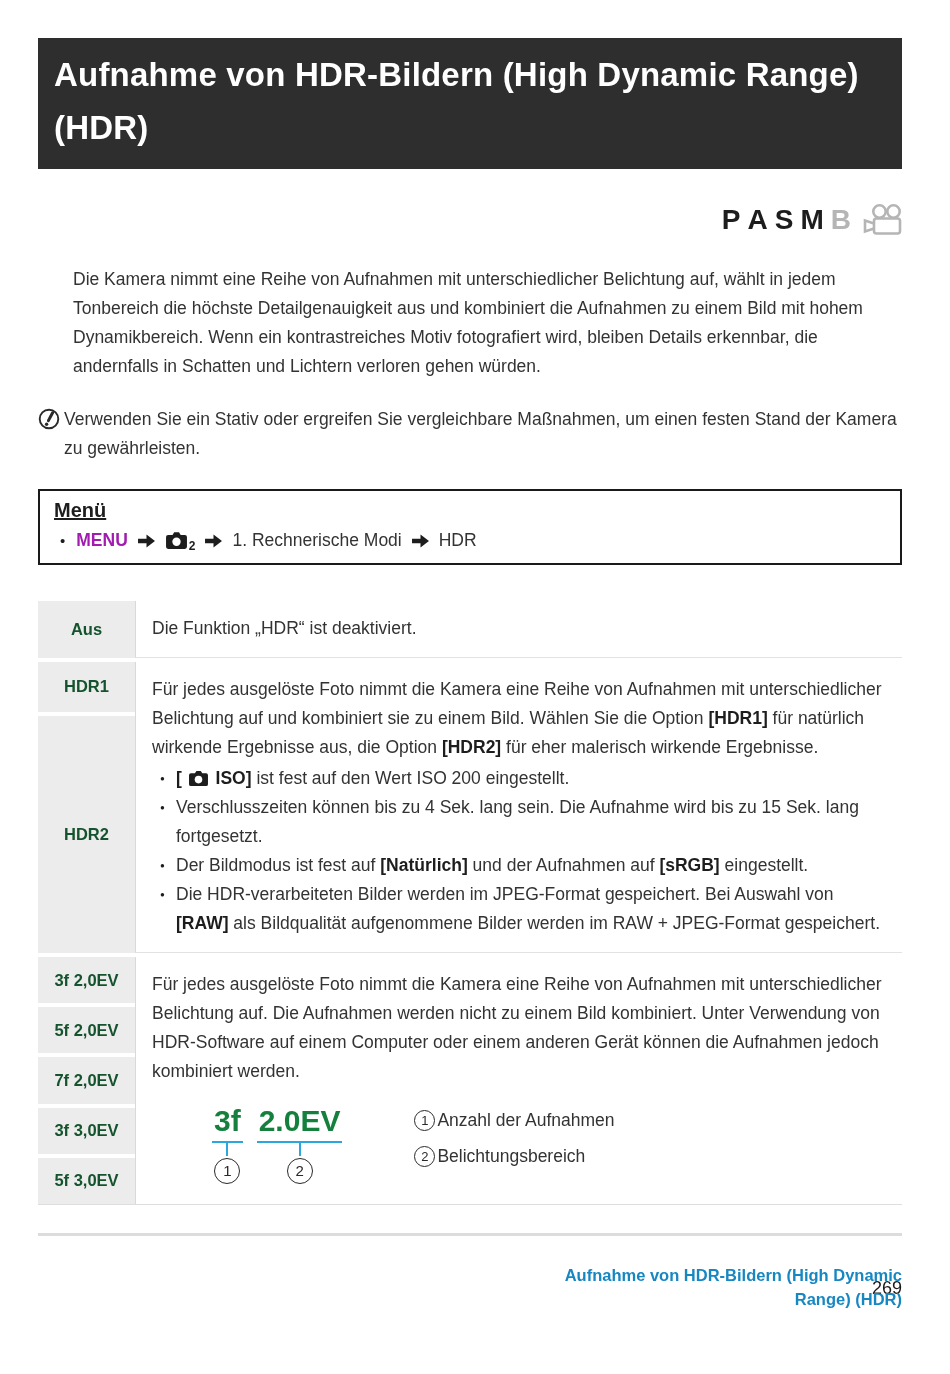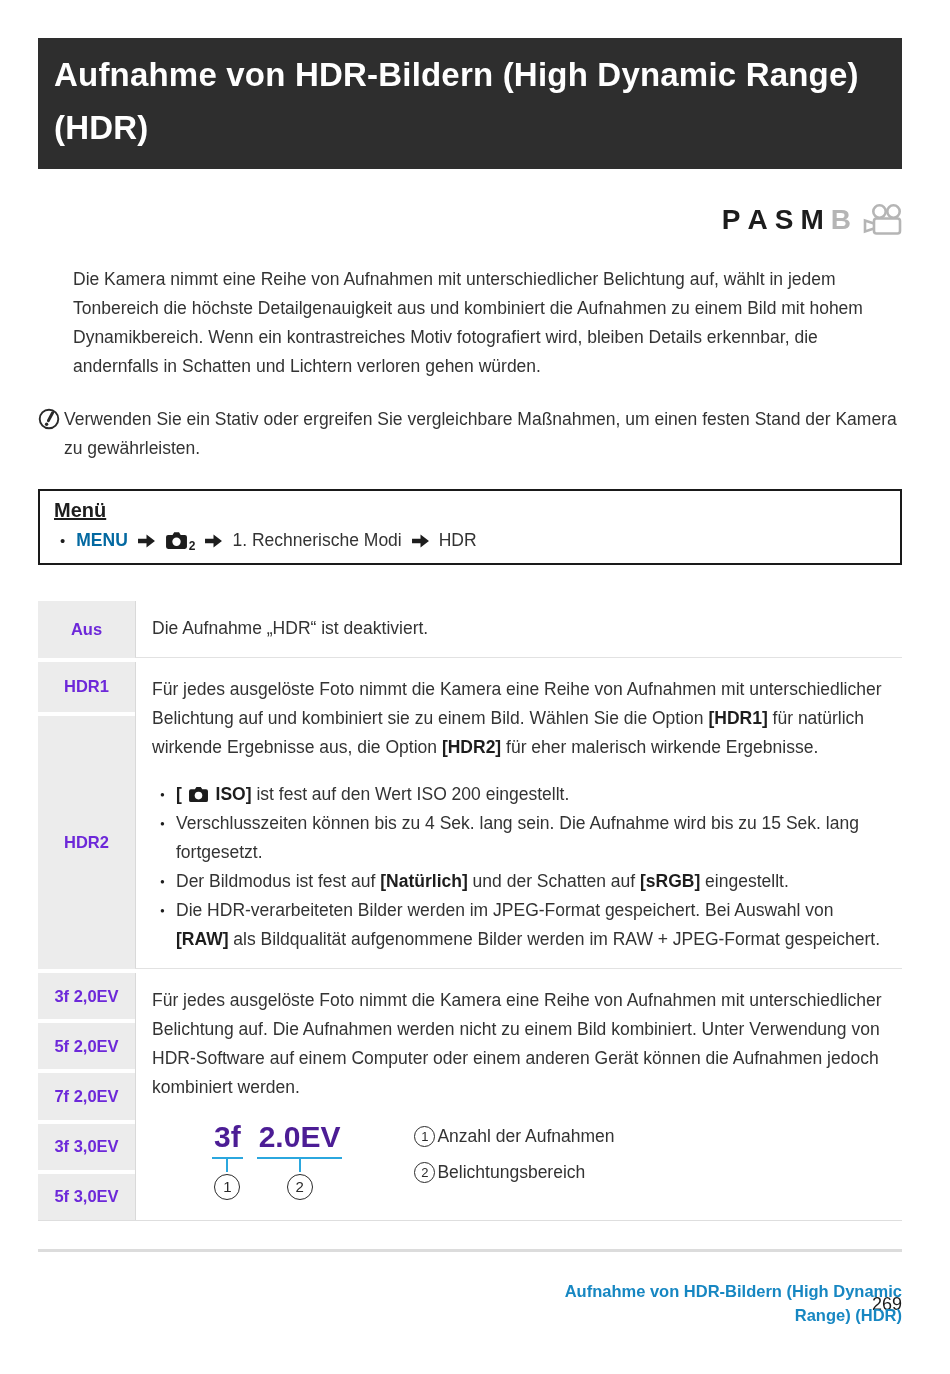--- a/index.html
+++ b/index.html
@@ -85,21 +85,21 @@
   }
   .menu-path{
     margin-top:8px;
     display:flex;
     align-items:center;
     gap:9px;
     font-size:17.5px;
     color:#333;
   }
   .menu-bullet{font-size:15px;color:#1d1d1d;padding:0 2px 0 6px;}
-  .menu-strong{font-weight:700;color:#0369a1;}
+  .menu-strong{font-weight:700;color:#a21caf;}
   .cam-wrap{display:inline-flex;align-items:flex-end;}
   .cam-sub{font-size:12px;font-weight:700;color:#1d1d1d;margin-left:1px;position:relative;top:3px;}
   .arrow-icon{display:inline-flex;position:relative;top:1px;}
 
   
   .hdr-table{
     margin-top:36px;
     border-bottom:1px solid #dedede;
   }
   .row-group{
@@ -114,39 +114,39 @@
     flex-direction:column;
     gap:4px;
   }
   .label-box{
     background:var(--cell-gray);
     display:flex;
     align-items:center;
     justify-content:center;
     font-weight:700;
     font-size:16.5px;
-    color:#6d28d9;
+    color:#14532d;
     flex:1 1 auto;
     min-height:46px;
     text-align:center;
   }
   .label-box.fixed{flex:0 0 50px;}
   .content-cell{
     flex:1;
     border-left:1px solid #d9d9d9;
     padding:13px 16px 14px 16px;
     font-size:17.5px;
     line-height:29px;
     color:#333;
   }
   .row-group.bordered .content-cell{border-bottom:1px solid var(--line-gray);}
   .content-cell p{margin:0;}
   .content-cell ul{
     list-style:none;
-    margin-top:18px;
+    margin-top:2px;
     padding-left:8px;
   }
   .content-cell li{
     position:relative;
     padding-left:16px;
   }
   .content-cell li::before{
     content:"●";
     position:absolute;
     left:0;top:0;
@@ -162,21 +162,21 @@
     display:flex;
     align-items:flex-start;
     gap:72px;
     margin:18px 0 6px 60px;
   }
   .sample{display:flex;gap:14px;}
   .sample-group{display:flex;flex-direction:column;align-items:center;}
   .sample-text{
     font-size:30px;
     font-weight:800;
-    color:#4c1d95;
+    color:#15803d;
     line-height:1.1;
     padding:0 2px;
   }
   .brace{
     width:100%;
     border-top:2px solid var(--accent-blue);
     margin-top:4px;
     display:flex;
     justify-content:center;
   }
@@ -305,42 +305,42 @@
     </div>
   </div>
 
   <div class="hdr-table">
 
     <div class="row-group bordered">
       <div class="labels">
         <div class="label-box">Aus</div>
       </div>
       <div class="content-cell">
-        <p><span>Die Aufnahme „HDR“ ist deaktiviert.</span></p>
+        <p><span>Die Funktion „HDR“ ist deaktiviert.</span></p>
       </div>
     </div>
 
     <div class="row-group bordered">
       <div class="labels">
         <div class="label-box fixed">HDR1</div>
         <div class="label-box">HDR2</div>
       </div>
       <div class="content-cell">
         <p><span>Für jedes ausgelöste Foto nimmt die Kamera eine Reihe von Aufnahmen mit unterschiedlicher Belichtung auf und kombiniert sie zu einem Bild. Wählen Sie die Option </span><span class="b">[HDR1]</span><span> für natürlich wirkende Ergebnisse aus, die Option </span><span class="b">[HDR2]</span><span> für eher malerisch wirkende Ergebnisse.</span></p>
         <ul>
           <li><span><span class="b">[</span>
   <span class="inline-cam">
                   <svg width="21" height="18" viewBox="0 0 22 19">
                     <path d="M3 4.6 h4.2 L8.8 2.2 h4.6 L15 4.6 H19 a2 2 0 0 1 2 2 V16 a2 2 0 0 1 -2 2 H3 a2 2 0 0 1 -2 -2 V6.6 a2 2 0 0 1 2 -2 Z" fill="#1d1d1d"></path>
                     <circle cx="11" cy="11.2" r="4" fill="#fff"></circle>
                   </svg>
                 </span>
 <span class="b">ISO]</span><span> ist fest auf den Wert ISO 200 eingestellt.</span></span></li>
           <li><span><span>Verschlusszeiten können bis zu 4 Sek. lang sein. Die Aufnahme wird bis zu 15 Sek. lang fortgesetzt.</span></span></li>
-          <li><span><span>Der Bildmodus ist fest auf </span><span class="b">[Natürlich]</span><span> und der Schatten auf </span><span class="b">[sRGB]</span><span> eingestellt.</span></span></li>
+          <li><span><span>Der Bildmodus ist fest auf </span><span class="b">[Natürlich]</span><span> und der Aufnahmen auf </span><span class="b">[sRGB]</span><span> eingestellt.</span></span></li>
           <li><span><span>Die HDR-verarbeiteten Bilder werden im JPEG-Format gespeichert. Bei Auswahl von </span><span class="b">[RAW]</span><span> als Bildqualität aufgenommene Bilder werden im RAW + JPEG-Format gespeichert.</span></span></li>
         </ul>
       </div>
     </div>
 
     <div class="row-group">
       <div class="labels">
         <div class="label-box">3f 2,0EV</div>
         <div class="label-box">5f 2,0EV</div>
         <div class="label-box">7f 2,0EV</div>

